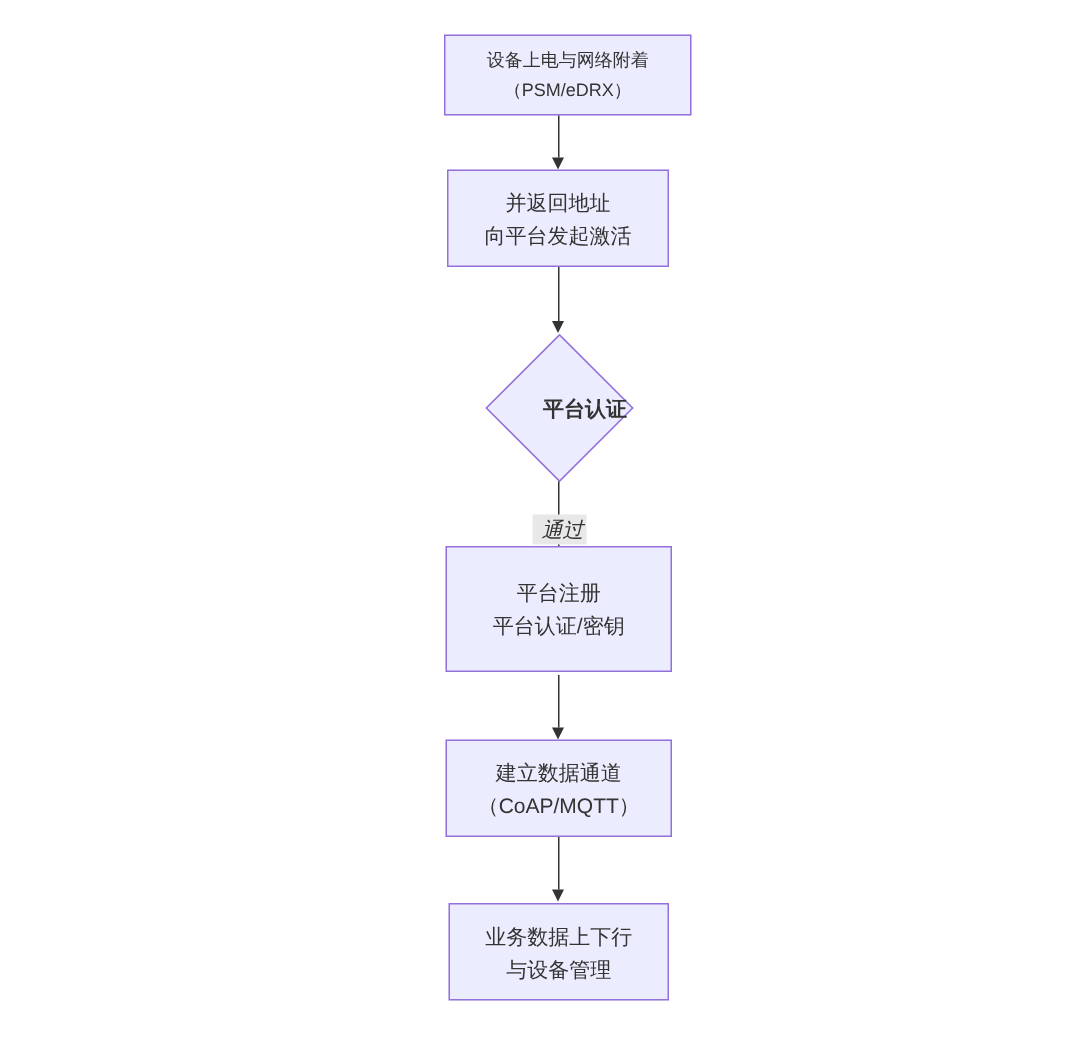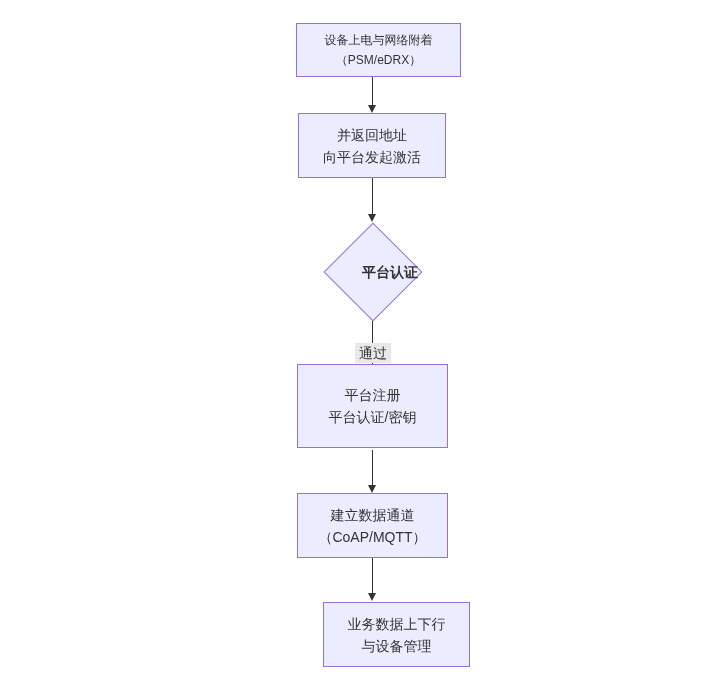--- a/index.html
+++ b/index.html
@@ -66,22 +66,23 @@
     border-left: 4.5px solid transparent;
     border-right: 4.5px solid transparent;
     border-top: 8px solid var(--arrow);
   }
   .edge-label {
     position: absolute;
     background: var(--label-bg);
     color: var(--text);
     font-size: 14px;
     line-height: 20px;
-    text-align: center;
+    text-align: right;
     padding: 0 2px;
+    font-style: italic;
   }
 </style>
 </head>
 <body>
 
 <div class="canvas">
 
   <div class="node small" style="left:296px; top:23px; width:165px; height:54px;">
     <span>设备上电与网络附着</span>
     <span>（PSM/eDRX）</span>
@@ -114,18 +115,18 @@
   <div class="arrow-head" style="top:485px;"></div>
 
   <div class="node" style="left:297px; top:493px; width:151px; height:65px;justify-content:center;">
     <span>建立数据通道</span>
     <span>（CoAP/MQTT）</span>
   </div>
 
   <div class="arrow-line" style="top:558px; height:35px;"></div>
   <div class="arrow-head" style="top:593px;"></div>
 
-  <div class="node" style="left:299px; top:602px; width:147px; height:65px;margin-left:24px;">
+  <div class="node" style="left:299px; top:602px; width:147px; height:65px;">
     <span>业务数据上下行</span>
     <span>与设备管理</span>
   </div>
 
 </div>
 
 </body></html>

